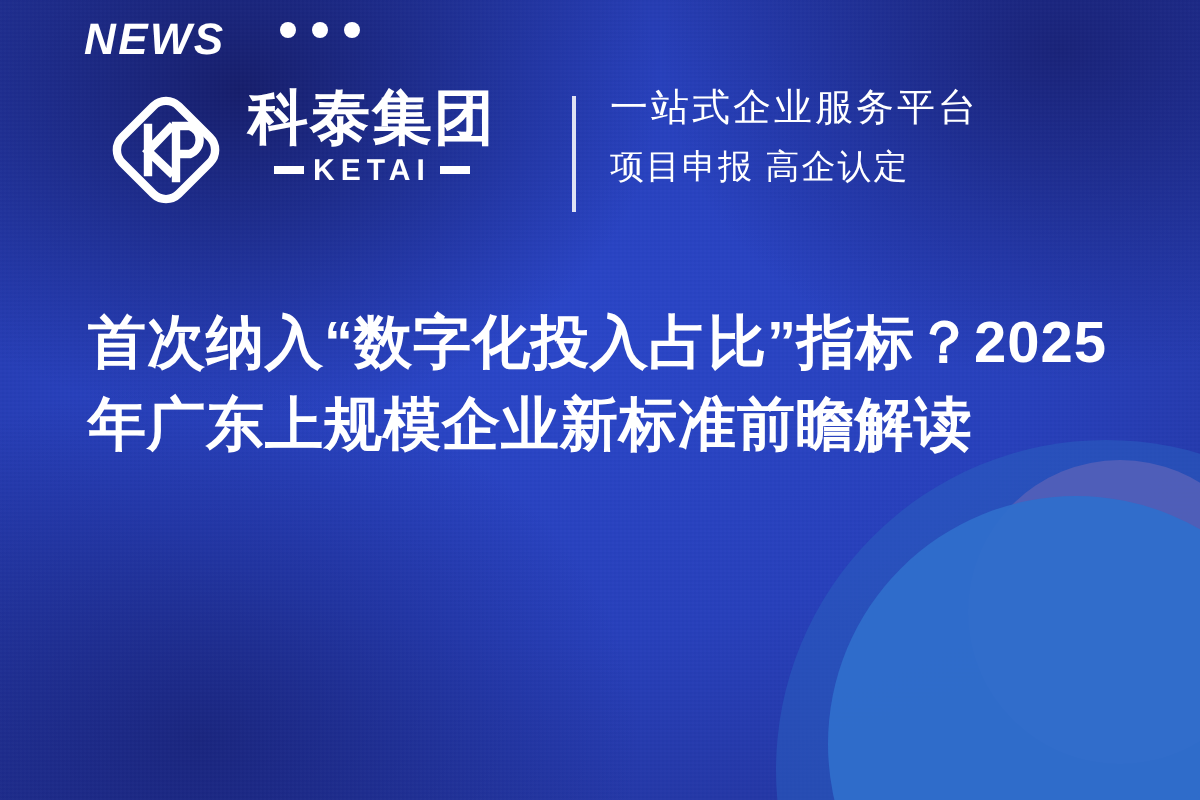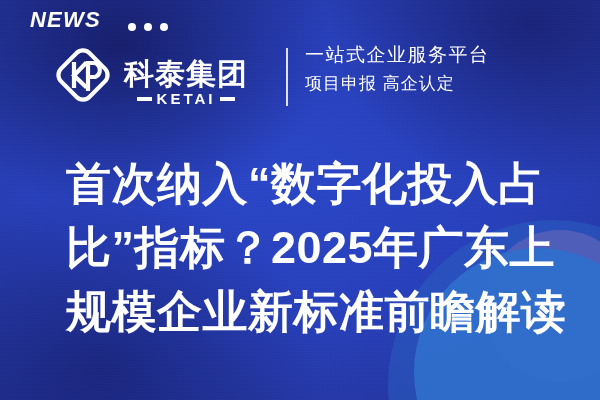--- a/index.html
+++ b/index.html
@@ -88,24 +88,24 @@
 
   .content {
     position: relative;
     width: 100%;
     height: 100%;
   }
 
   
   .news-row {
     position: absolute;
-    left: 30px;
+    left: 42px;
     top: 9px;
     display: flex;
-    align-items: flex-end;
+    align-items: flex-start;
     gap: 27px;
   }
   .news-label {
     color: #ffffff;
     font-size: 22px;
     font-weight: bold;
     font-style: italic;
     letter-spacing: 1.2px;
     line-height: 1;
   }
@@ -122,21 +122,21 @@
     border-radius: 50%;
     background: #ffffff;
   }
 
   
   .brand-row {
     position: absolute;
     left: 52px;
     top: 44px;
     display: flex;
-    align-items: flex-end;
+    align-items: flex-start;
   }
   .logo-mark {
     width: 62px;
     height: 62px;
     flex: 0 0 auto;
   }
   .logo-words {
     margin-left: 10px;
     display: flex;
     flex-direction: column;
@@ -199,25 +199,25 @@
     font-size: 17px;
     letter-spacing: 1px;
     line-height: 1.2;
     margin-top: 7px;
     white-space: nowrap;
   }
 
   
   .headline {
     position: absolute;
-    left: 66px;
+    left: 44px;
     right: 30px;
     top: 152px;
     color: #ffffff;
-    font-size: 45px;
+    font-size: 29px;
     font-weight: bold;
     line-height: 1.42;
     letter-spacing: 0.5px;
   }
 </style>
 </head>
 <body>
 
 <div class="banner">
 

